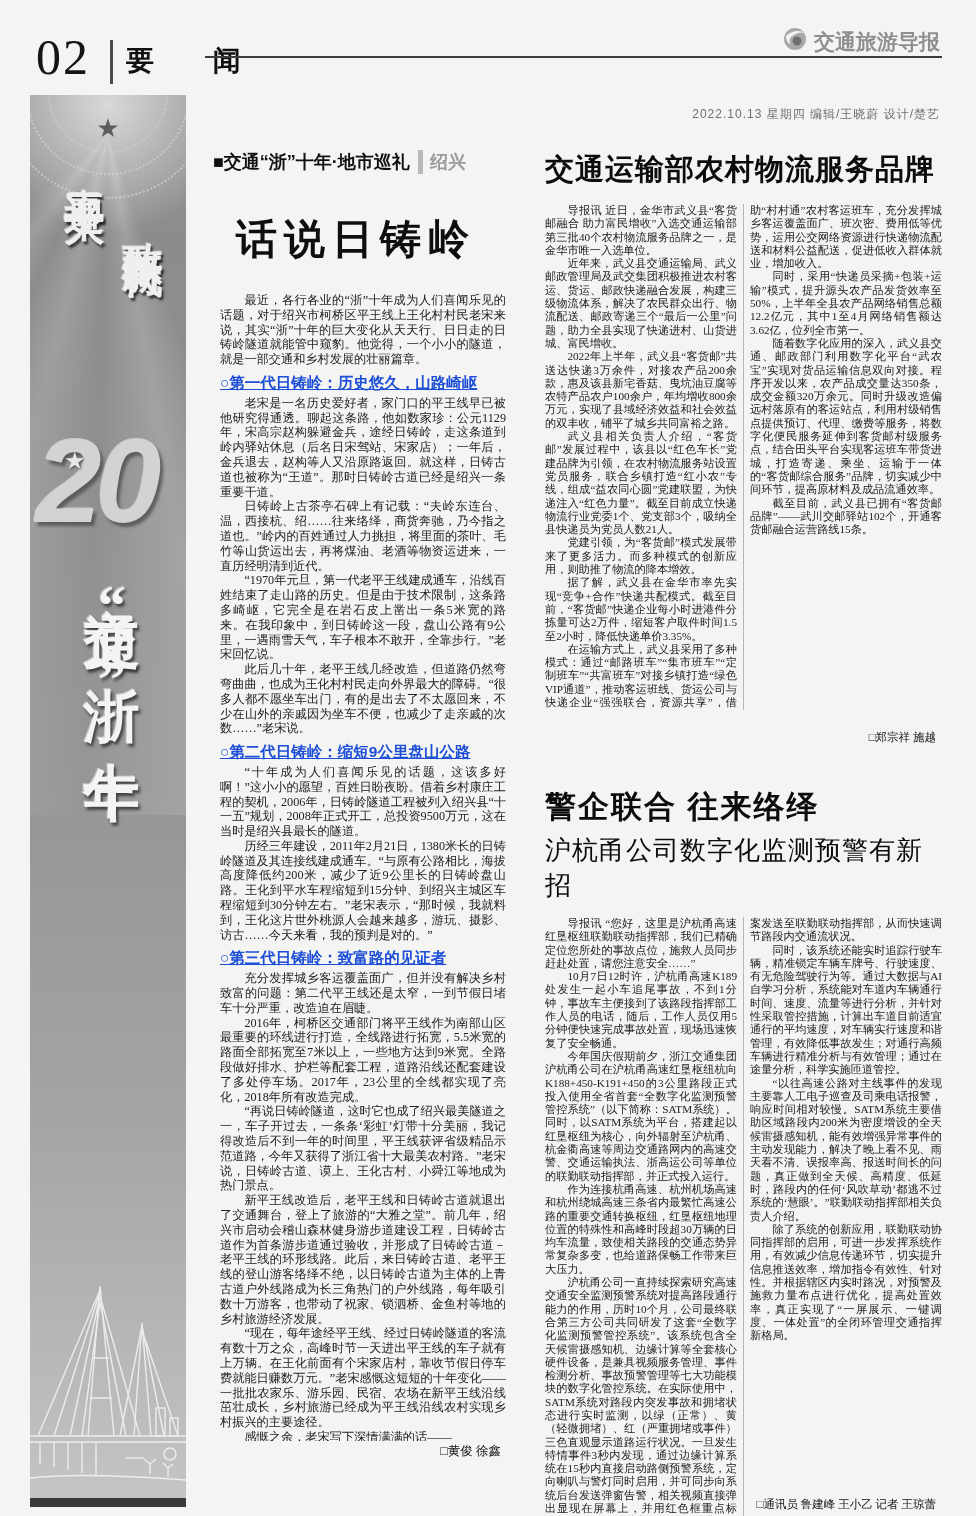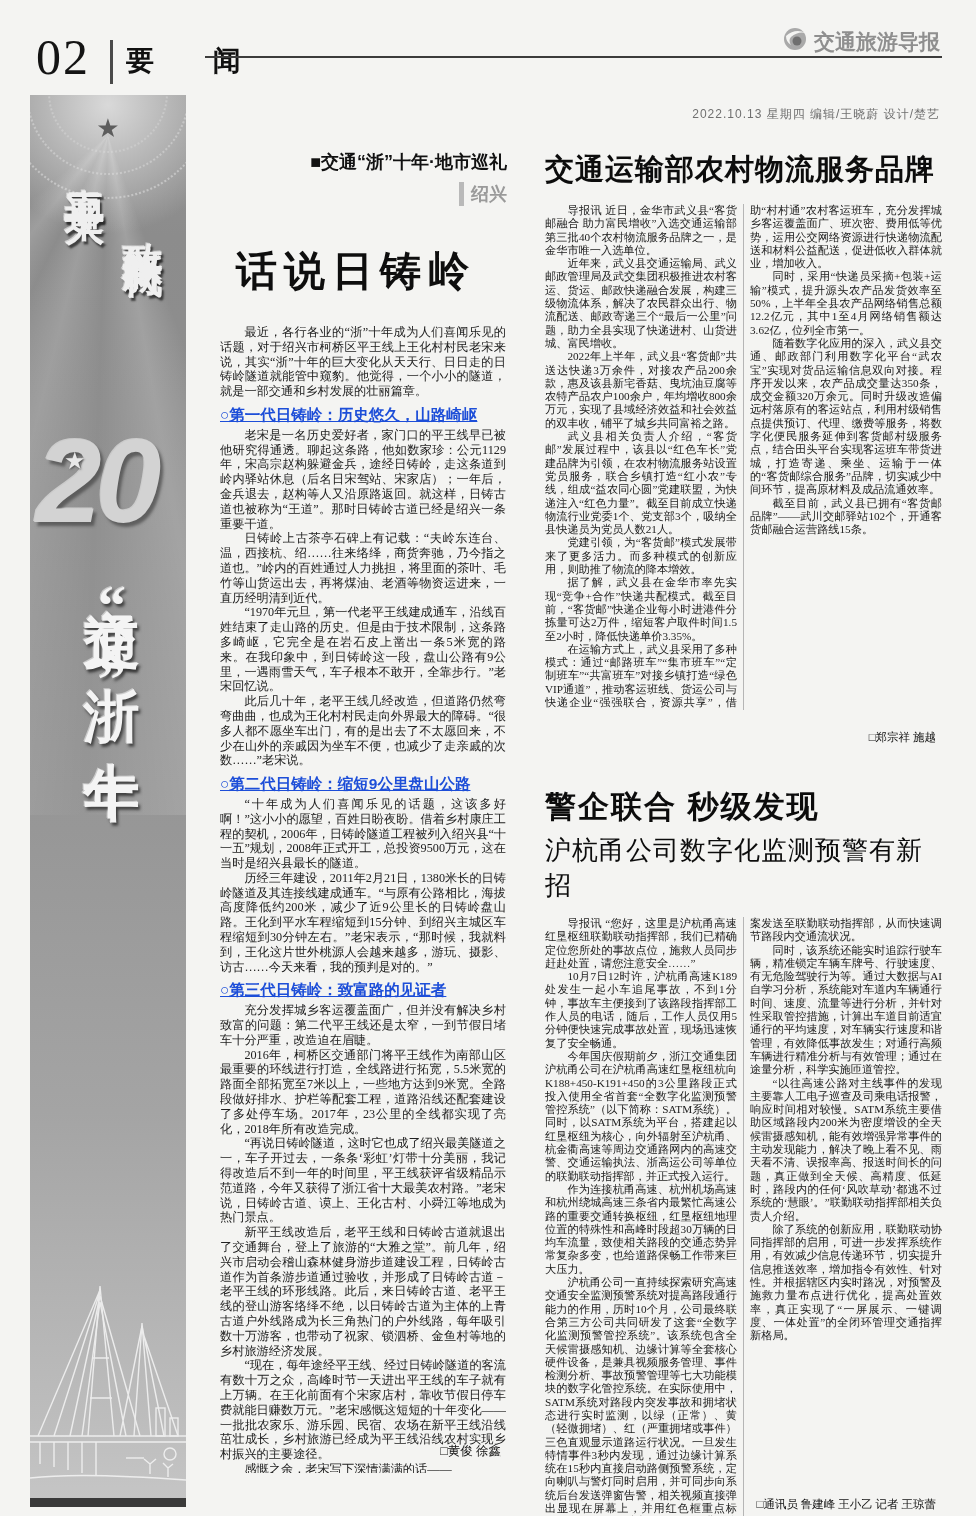--- a/index.html
+++ b/index.html
@@ -44,22 +44,22 @@
   .star20 { position:absolute; left:34px; top:352px; font-size:24px; color:#e8e8e8;
             text-shadow:1px 1px 2px rgba(60,60,60,.8); }
   .calligraphy { position:absolute; left:44px; top:468px; writing-mode:vertical-rl; text-orientation:upright;
             font-family:"Liberation Serif",serif; font-weight:900; font-size:56px; color:#f4f4f4;
             text-shadow:2px 3px 3px rgba(55,55,55,.9), -1px -1px 0 rgba(255,255,255,.5); letter-spacing:6px; }
   .bridge { position:absolute; left:0; bottom:9px; width:156px; height:230px; }
   .banner-footbar { position:absolute; left:0; bottom:0; width:100%; height:9px; background:#3a3a3a; }
 
   
   .feature { position:absolute; left:205px; top:150px; width:302px; height:1340px; }
-  .kicker-row { display:flex; align-items:flex-end; gap:8px; font-family:"Liberation Sans",sans-serif;
-                font-weight:bold; font-size:18px; margin-left:8px;flex-direction:column; }
+  .kicker-row { display:flex; align-items:center; gap:8px; font-family:"Liberation Sans",sans-serif;
+                font-weight:bold; font-size:18px; margin-left:8px; }
   .kicker { color:#111; }
   .kicker-tag { color:#9a9a9a; border-left:5px solid #b9b9b9; padding-left:7px; }
   .feature-title { margin-top:38px; text-align:center; font-family:"Liberation Sans",sans-serif;
                    font-weight:900; font-size:41px; letter-spacing:7px; color:#0e0e0e; }
   .feature-body { margin-top:26px; margin-left:15px; width:286px; height:1148px; overflow:hidden;
                   font-size:12.2px; line-height:14.8px; text-align:justify; color:#202020; }
   .feature-body .para { text-indent:2em; }
   .feature-body .subhead { font-family:"Liberation Sans",sans-serif; font-weight:bold; font-size:15.5px;
                   color:#1d4ed8; margin:9px 0 5px; text-indent:0;text-decoration:underline; }
   .feature-byline { position:absolute; right:6px; bottom:30px; font-size:12.5px; color:#111; }
@@ -172,21 +172,21 @@
         <p class="para">据了解，武义县在金华市率先实现“竞争+合作”快递共配模式。截至目前，“客货邮”快递企业每小时进港件分拣量可达2万件，缩短客户取件时间1.5至2小时，降低快递单价3.35%。</p>
         <p class="para">在运输方式上，武义县采用了多种模式：通过“邮路班车”“集市班车”“定制班车”“共富班车”对接乡镇打造“绿色VIP通道”，推动客运班线、货运公司与快递企业“强强联合，资源共享”，借助“村村通”农村客运班车，充分发挥城乡客运覆盖面广、班次密、费用低等优势，运用公交网络资源进行快递物流配送和材料公益配送，促进低收入群体就业，增加收入。</p>
         <p class="para">同时，采用“快递员采摘+包装+运输”模式，提升源头农产品发货效率至50%，上半年全县农产品网络销售总额12.2亿元，其中1至4月网络销售额达3.62亿，位列全市第一。</p>
         <p class="para">随着数字化应用的深入，武义县交通、邮政部门利用数字化平台“武农宝”实现对货品运输信息双向对接。程序开发以来，农产品成交量达350条，成交金额320万余元。同时升级改造偏远村落原有的客运站点，利用村级销售点提供预订、代理、缴费等服务，将数字化便民服务延伸到客货邮村级服务点，结合田头平台实现客运班车带货进城，打造寄递、乘坐、运输于一体的“客货邮综合服务”品牌，切实减少中间环节，提高原材料及成品流通效率。</p>
         <p class="para">截至目前，武义县已拥有“客货邮品牌”——武川交邮驿站102个，开通客货邮融合运营路线15条。</p>
       </div>
   </div>
   <div class="art-byline art2-byline" style="position:absolute; right:40px;">□郑宗祥 施越</div>
 
   <div class="art art3">
-    <div class="art-title l1">警企联合 秒级发现</div>
+    <div class="art-title l1">警企联合 往来络绎</div>
     <div class="art-title l2">沪杭甬公司数字化监测预警有新招</div>
     <div class="art-body art3-body">
         <p class="para">导报讯 “您好，这里是沪杭甬高速红垦枢纽联勤联动指挥部，我们已精确定位您所处的事故点位，施救人员同步赶赴处置，请您注意安全……”</p>
         <p class="para">10月7日12时许，沪杭甬高速K189处发生一起小车追尾事故，不到1分钟，事故车主便接到了该路段指挥部工作人员的电话，随后，工作人员仅用5分钟便快速完成事故处置，现场迅速恢复了安全畅通。</p>
         <p class="para">今年国庆假期前夕，浙江交通集团沪杭甬公司在沪杭甬高速红垦枢纽杭向K188+450-K191+450的3公里路段正式投入使用全省首套“全数字化监测预警管控系统”（以下简称：SATM系统）。同时，以SATM系统为平台，搭建起以红垦枢纽为核心，向外辐射至沪杭甬、杭金衢高速等周边交通路网内的高速交警、交通运输执法、浙高运公司等单位的联勤联动指挥部，并正式投入运行。</p>
         <p class="para">作为连接杭甬高速、杭州机场高速和杭州绕城高速三条省内最繁忙高速公路的重要交通转换枢纽，红垦枢纽地理位置的特殊性和高峰时段超30万辆的日均车流量，致使相关路段的交通态势异常复杂多变，也给道路保畅工作带来巨大压力。</p>
         <p class="para">沪杭甬公司一直持续探索研究高速交通安全监测预警系统对提高路段通行能力的作用，历时10个月，公司最终联合第三方公司共同研发了这套“全数字化监测预警管控系统”。该系统包含全天候雷摄感知机、边缘计算等全套核心硬件设备，是兼具视频服务管理、事件检测分析、事故预警管理等七大功能模块的数字化管控系统。在实际使用中，SATM系统对路段内突发事故和拥堵状态进行实时监测，以绿（正常）、黄（轻微拥堵）、红（严重拥堵或事件）三色直观显示道路运行状况。一旦发生特情事件3秒内发现，通过边缘计算系统在15秒内直接启动路侧预警系统，定向喇叭与警灯同时启用，并可同步向系统后台发送弹窗告警，相关视频直接弹出显现在屏幕上，并用红色框重点标示，提醒监控员对事故现场画面进行核对确认，并联动科学快速处置方案，监控员接到指令实时将事故信息、处置方案发送至联勤联动指挥部，从而快速调节路段内交通流状况。</p>
         <p class="para">同时，该系统还能实时追踪行驶车辆，精准锁定车辆车牌号、行驶速度、有无危险驾驶行为等。通过大数据与AI自学习分析，系统能对车道内车辆通行时间、速度、流量等进行分析，并针对性采取管控措施，计算出车道目前适宜通行的平均速度，对车辆实行速度和谐管理，有效降低事故发生；对通行高频车辆进行精准分析与有效管理；通过在途量分析，科学实施匝道管控。</p>
         <p class="para">“以往高速公路对主线事件的发现主要靠人工电子巡查及司乘电话报警，响应时间相对较慢。SATM系统主要借助区域路段内200米为密度增设的全天候雷摄感知机，能有效增强异常事件的主动发现能力，解决了晚上看不见、雨天看不清、误报率高、报送时间长的问题，真正做到全天候、高精度、低延时，路段内的任何‘风吹草动’都逃不过系统的‘慧眼’。”联勤联动指挥部相关负责人介绍。</p>
         <p class="para">除了系统的创新应用，联勤联动协同指挥部的启用，可进一步发挥系统作用，有效减少信息传递环节，切实提升信息推送效率，增加指令有效性、针对性。并根据辖区内实时路况，对预警及施救力量布点进行优化，提高处置效率，真正实现了“一屏展示、一键调度、一体处置”的全闭环管理交通指挥新格局。</p>

